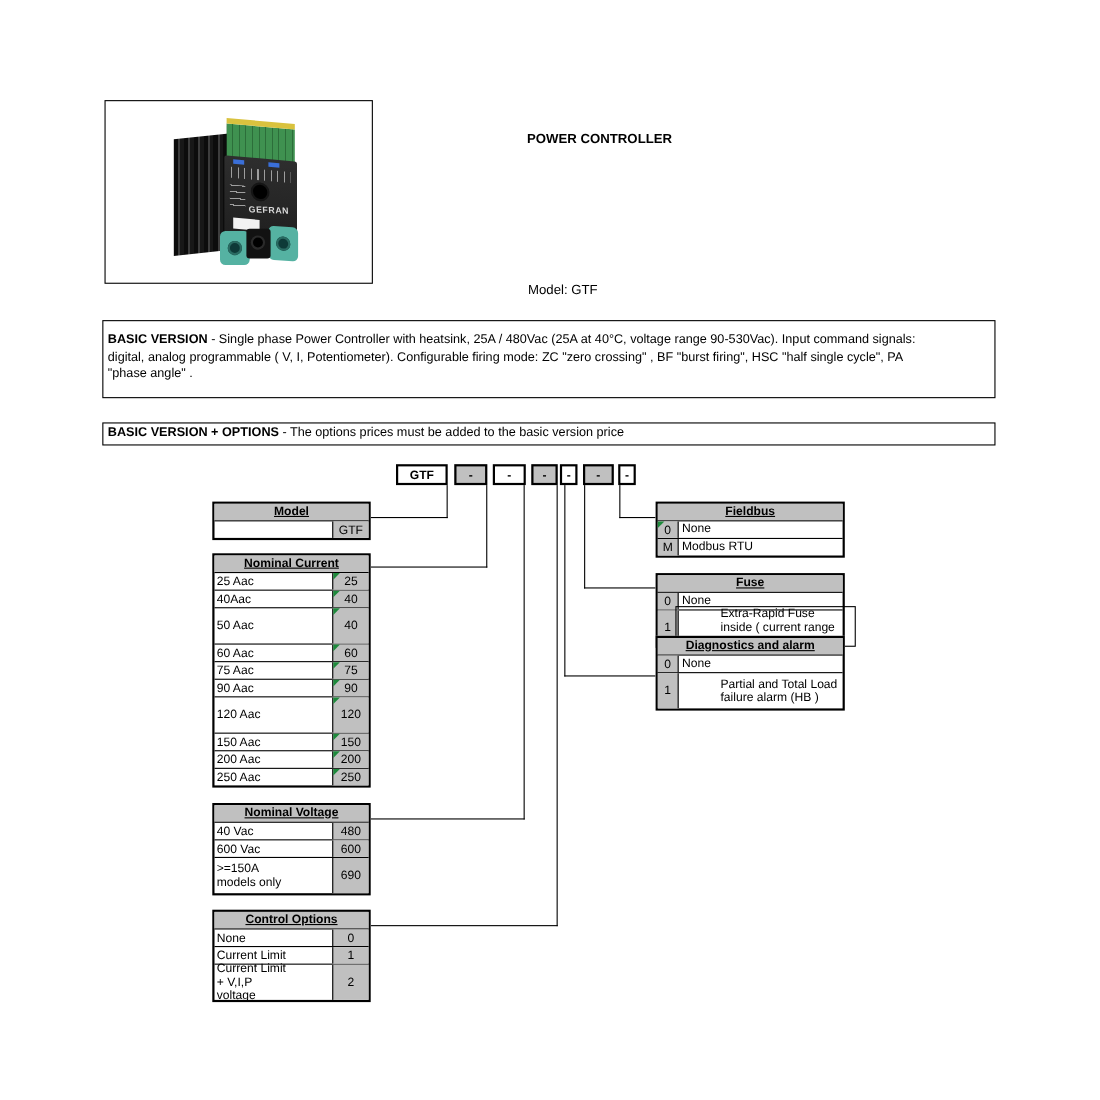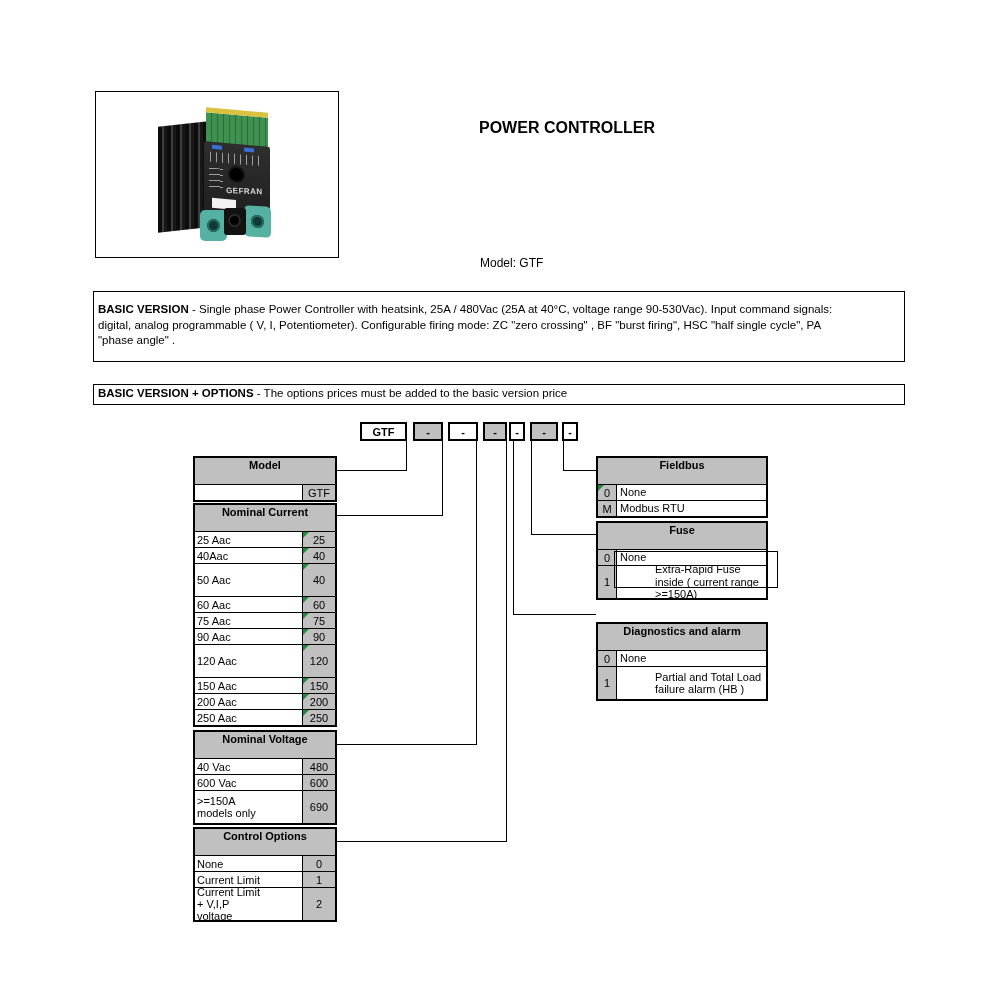--- a/index.html
+++ b/index.html
@@ -2,21 +2,21 @@
 <html><head>
 <meta charset="utf-8">
 <style>
   html,body{margin:0;padding:0;background:#fff;}
   .page{position:relative;width:1000px;height:1000px;background:#fff;
         font-family:"Liberation Sans",sans-serif;color:#000;overflow:hidden;}
 
   
   .product-box{position:absolute;left:95px;top:91px;width:242px;height:165px;
                border:1px solid #000;background:#fff;}
-  .title{position:absolute;left:479px;top:119px;font-size:16px;font-weight:bold;}
+  .title{position:absolute;left:479px;top:119px;font-size:12px;font-weight:bold;}
   .model-line{position:absolute;left:480px;top:256px;font-size:12px;}
 
   
   .basic-box{position:absolute;left:93px;top:291px;width:812px;height:71px;
              border:1px solid #000;box-sizing:border-box;padding:10px 4px 0 4px;
              font-size:11.5px;line-height:15.5px;}
   .options-box{position:absolute;left:93px;top:384px;width:812px;height:21px;
                border:1px solid #000;box-sizing:border-box;padding:2px 20px 0 4px;
                font-size:11.5px;}
 
@@ -31,22 +31,22 @@
   .cb4{left:483px;width:24px;}
   .cb5{left:509px;width:16px;}
   .cb6{left:530px;width:28px;}
   .cb7{left:562px;width:16px;}
 
   
   .ln{position:absolute;background:#000;}
 
   
   .tbl{position:absolute;border:2px solid #000;background:#fff;box-sizing:border-box;font-size:11px;}
-  .tbl .hdr{background:#c0c0c0;font-weight:bold;text-align:center;height:26px;
-            line-height:15px;overflow:hidden;}
+  .tbl .hdr{background:#c0c0c0;font-weight:bold;text-align:center;height:15px;
+            line-height:15px;overflow:hidden;text-decoration:underline;}
   .tbl .row{display:flex;border-top:1px solid #000;align-items:stretch;}
   .h15{height:15px;} .h32{height:32px;gap:35px;}
   .left-tbl{left:193px;width:144px;}
   .left-tbl .cl{flex:1;padding:0 2px;display:flex;align-items:center;line-height:12px;}
   .left-tbl .cv{width:32px;background:#c0c0c0;border-left:1px solid #000;
                 display:flex;align-items:center;justify-content:center;position:relative;}
   .right-tbl{left:596px;width:172px;}
   .right-tbl .cc{width:18px;background:#c0c0c0;border-right:1px solid #000;
                  display:flex;align-items:center;justify-content:center;position:relative;}
   .right-tbl .cd{flex:1;padding:0 3px;display:flex;align-items:center;line-height:12.5px;}
@@ -254,21 +254,21 @@
       <div class="cc">0</div>
       <div class="cd">None</div>
     </div>
     <div class="row h32">
       <div class="cc">1</div>
       <div class="cd">Extra-Rapid Fuse inside ( current range &gt;=150A)</div>
     </div>
   </div>
   <div class="fuse-extra"></div>
 
-  <div class="tbl right-tbl" style="top:622px;">
+  <div class="tbl right-tbl" style="top:578px;">
     <div class="hdr">Diagnostics and alarm</div>
     <div class="row h15">
       <div class="cc">0</div>
       <div class="cd">None</div>
     </div>
     <div class="row h32">
       <div class="cc">1</div>
       <div class="cd">Partial and Total Load failure alarm (HB )</div>
     </div>
   </div>

